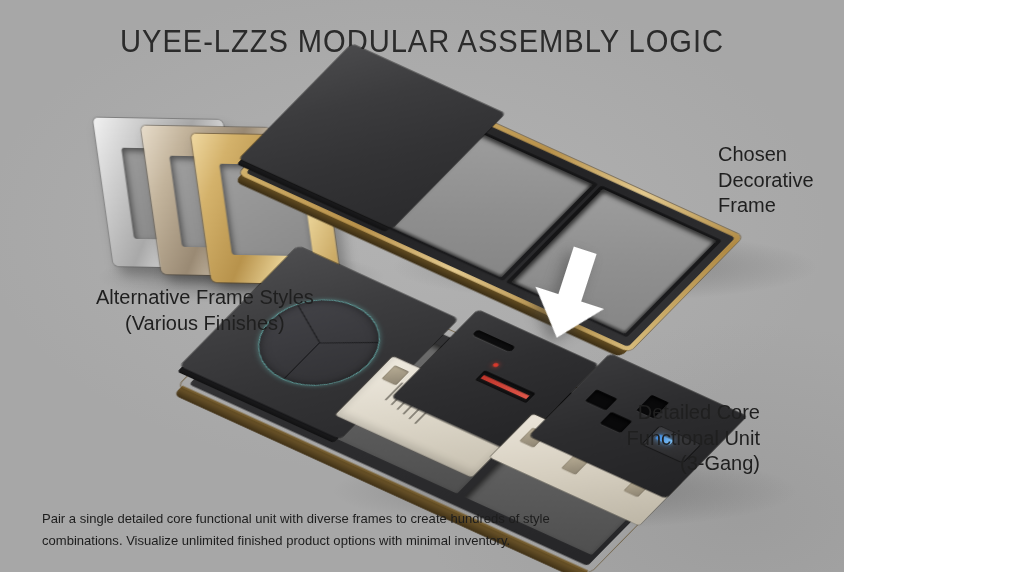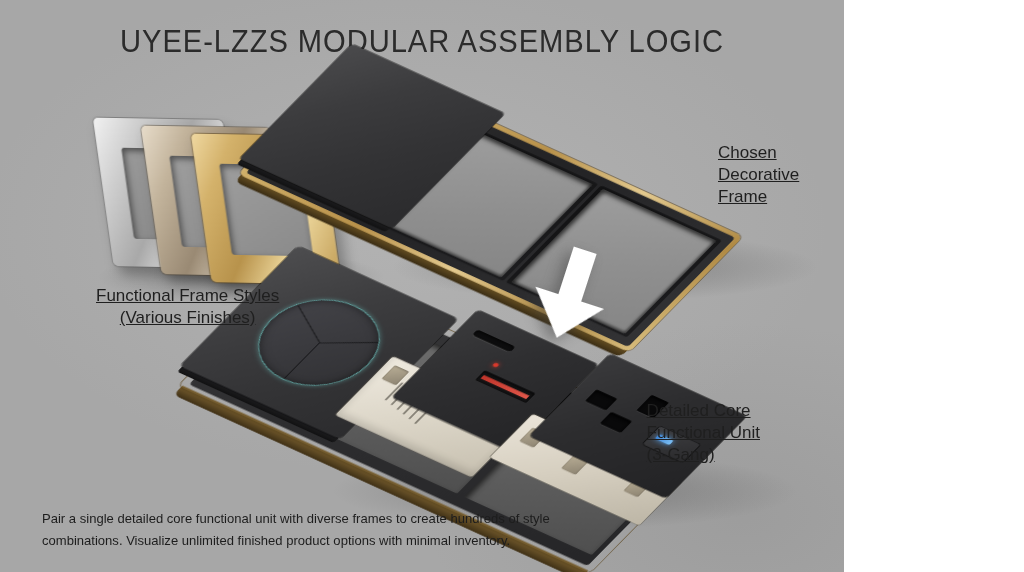--- a/index.html
+++ b/index.html
@@ -20,27 +20,26 @@
   
   .title {
     position:absolute; left:0; top:24px; width:100%;
     text-align:center;
     font-size:31px; letter-spacing:1.0px; font-weight:400;
     color:#2b2b2b;
     transform:scaleX(0.94);
   }
   .label {
     position:absolute;
-    font-size:17px; color:#1f1f1f; line-height:1.28;
+    font-size:20px; color:#1f1f1f; line-height:1.28;
     white-space:pre-line;
-    text-decoration:underline;
   }
   #label-frame { left:718px; top:142px; }
   #label-alt   { left:96px;  top:285px; text-align:center; }
-  #label-core  { right:84px; top:400px; text-align:left;margin-left:44px; }
+  #label-core  { right:84px; top:400px; text-align:right;margin-left:44px; }
   .caption {
     position:absolute; left:42px; top:508px; width:545px;
     font-size:13.6px; color:#1d1d1d; line-height:1.60;
     transform:scaleX(0.96); transform-origin:left top;
   }
 
   
   .scene { position:absolute; transform-style:preserve-3d; }
 
   
@@ -418,21 +417,21 @@
         <div class="pin-hole" id="pin-top"></div>
         <div class="pin-hole" id="pin-left"></div>
         <div class="pin-hole" id="pin-bot"></div>
         <div class="rocker"></div>
       </div>
     </div>
   </div>
 
   <div class="label" id="label-frame">Chosen Decorative Frame</div>
 
-  <div class="label" id="label-alt">Functional Frame Styles
+  <div class="label" id="label-alt">Alternative Frame Styles
 (Various Finishes)</div>
 
   <div class="label" id="label-core">Detailed Core
 Functional Unit
 (3-Gang)</div>
 
   <div class="caption">Pair a single detailed core functional unit with diverse frames to create hundreds of style combinations. Visualize unlimited finished product options with minimal inventory.</div>
 
 </div>
 

